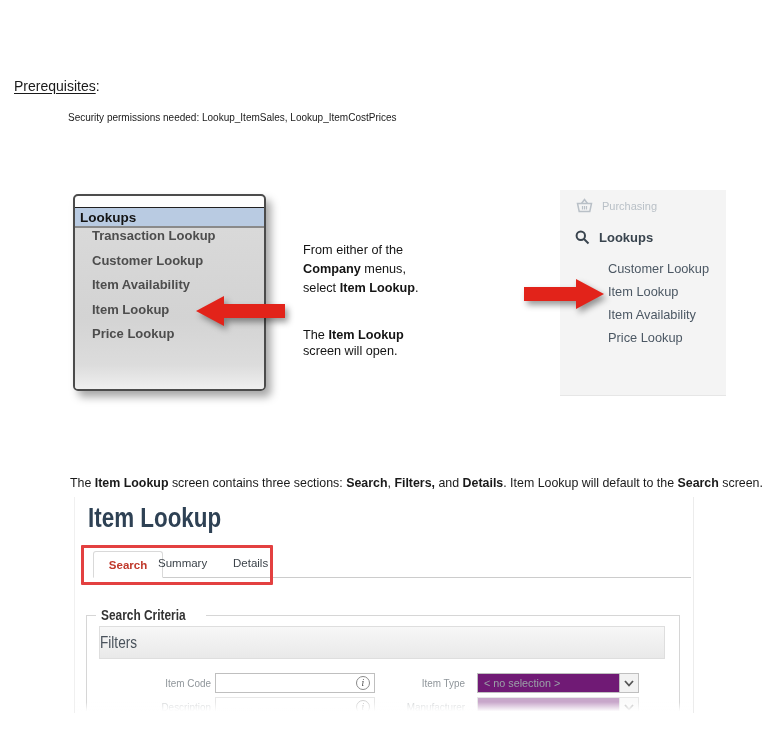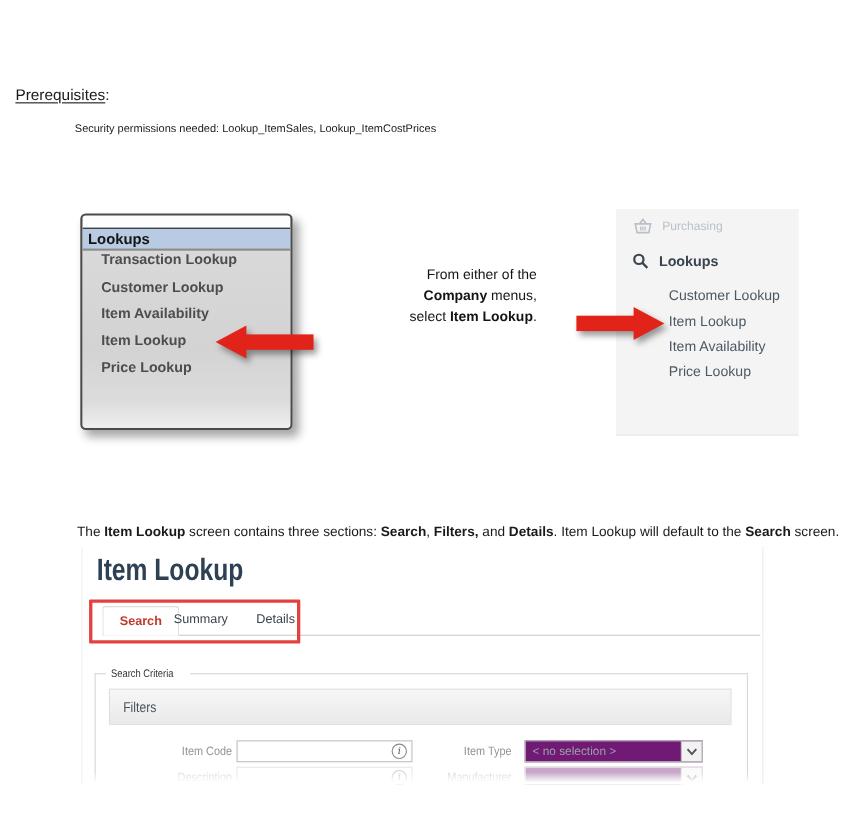--- a/index.html
+++ b/index.html
@@ -32,21 +32,21 @@
   .arrow-l{left:196px;top:296px;width:90px;height:30px}
   .arrow-l .head{left:0;top:0;width:0;height:0;border-top:15px solid transparent;
                  border-bottom:15px solid transparent;border-right:28px solid #e2231a}
   .arrow-l .tail{left:27px;top:8px;width:62px;height:14px;background:#e2231a}
   .arrow-r{left:524px;top:279px;width:80px;height:30px}
   .arrow-r .head{right:0;top:0;width:0;height:0;border-top:15px solid transparent;
                  border-bottom:15px solid transparent;border-left:28px solid #e2231a}
   .arrow-r .tail{left:0;top:8px;width:53px;height:14px;background:#e2231a}
 
   
-  .caption{position:absolute;left:303px;top:241px;width:185px;text-align:right;
+  .caption{position:absolute;left:303px;top:241px;width:185px;text-align:left;
            font-size:12.7px;line-height:19px;color:#141414}
   .caption .blk2{margin-top:29px;line-height:16px}
 
   
   .right-shot{position:absolute;left:560px;top:190px;width:166px;height:205px;
               background:#f4f4f4;border-bottom:1px solid #e6e6e6;filter:blur(.3px)}
   .rp-row{position:absolute;display:flex;align-items:center;gap:9px;white-space:nowrap}
   .rp-purchasing{left:16px;top:8px;color:#b9c0c7;font-size:11px}
   .rp-lookups{left:15px;top:40px;color:#39444e;font-size:13px;font-weight:bold}
   .rp-item{position:absolute;left:48px;color:#4c5864;font-size:12.8px;white-space:nowrap}
@@ -63,24 +63,24 @@
   .tab-active{left:0;bottom:-1px;width:70px;height:27px;background:#fff;
               border:1px solid #d9d9d9;border-bottom:1px solid #fff;border-radius:3px 3px 0 0;
               display:flex;align-items:center;justify-content:center;
               color:#c0392c;font-weight:bold;box-sizing:border-box}
   .tab-sum{left:65px;top:7px}
   .tab-det{left:140px;top:7px}
   .tabs-annotation{position:absolute;left:6px;top:48px;width:192px;height:40px;
                    border:3px solid #e34040;border-radius:1px;z-index:5;box-sizing:border-box}
   .crit{position:absolute;left:11px;top:110px;width:592px;height:130px;margin:0;padding:0;
         border:1px solid #d6d6d6;border-bottom:none}
-  .crit legend{margin-left:9px;padding:0 5px;font-size:10px;font-weight:normal;color:#333}
+  .crit legend{margin-left:9px;padding:0 5px;font-size:14px;font-weight:bold;color:#333}
   .filters-bar{position:absolute;left:24px;top:129px;width:566px;height:33px;box-sizing:border-box;
                background:linear-gradient(#f7f7f7,#e9e9e9);border:1px solid #dedede;
-               display:flex;align-items:center;padding-left:12px;font-size:13px;color:#49525b}
+               display:flex;align-items:center;font-size:16px;color:#49525b}
   .flabel{position:absolute;font-size:11px;color:#8f959a;text-align:right;
           transform:scaleX(.9);transform-origin:100% 50%}
   .lbl-a{left:56px;top:180px;width:80px}
   .lbl-b{left:312px;top:180px;width:78px}
   .tinput{position:absolute;left:140px;top:176px;width:160px;height:20px;box-sizing:border-box;
           background:#fff;border:1px solid #bfbfbf}
   .info{position:absolute;right:4px;top:2px;width:12px;height:12px;border:1px solid #8a8a8a;
         border-radius:50%;font-size:9px;line-height:12px;text-align:center;color:#555;
         font-family:"DejaVu Serif",serif;font-style:italic}
   .sel{position:absolute;left:402px;top:176px;width:162px;height:20px;box-sizing:border-box;
@@ -112,20 +112,21 @@
       <div class="lm-item">Price Lookup</div>
     </div>
   </div>
   <div class="arrow arrow-l">
       <span class="head"></span>
       <span class="tail"></span>
     </div>
 
   <div class="caption">
     <div class="blk1"><span>From either of the</span><br><b>Company</b><span> menus,</span><br><span>select </span><b>Item Lookup</b><span>.</span></div>
+    <div class="blk2"><span>The </span><b>Item Lookup</b><br><span>screen will open.</span></div>
   </div>
 
   <div class="right-shot">
     <div class="rp-row rp-purchasing">
       <svg width="17" height="15" viewBox="0 0 17 15">
         <path d="M1.5 5.5 H15.5 L13.8 13.5 H3.2 Z" fill="none" stroke="#b9c0c7" stroke-width="1.5"></path>
         <path d="M5.5 5.5 L8.5 1.5 L11.5 5.5" fill="none" stroke="#b9c0c7" stroke-width="1.5"></path>
         <path d="M6.5 8 v3.5 M8.5 8 v3.5 M10.5 8 v3.5" stroke="#b9c0c7" stroke-width="1.2"></path>
       </svg>
       <span>Purchasing</span>

